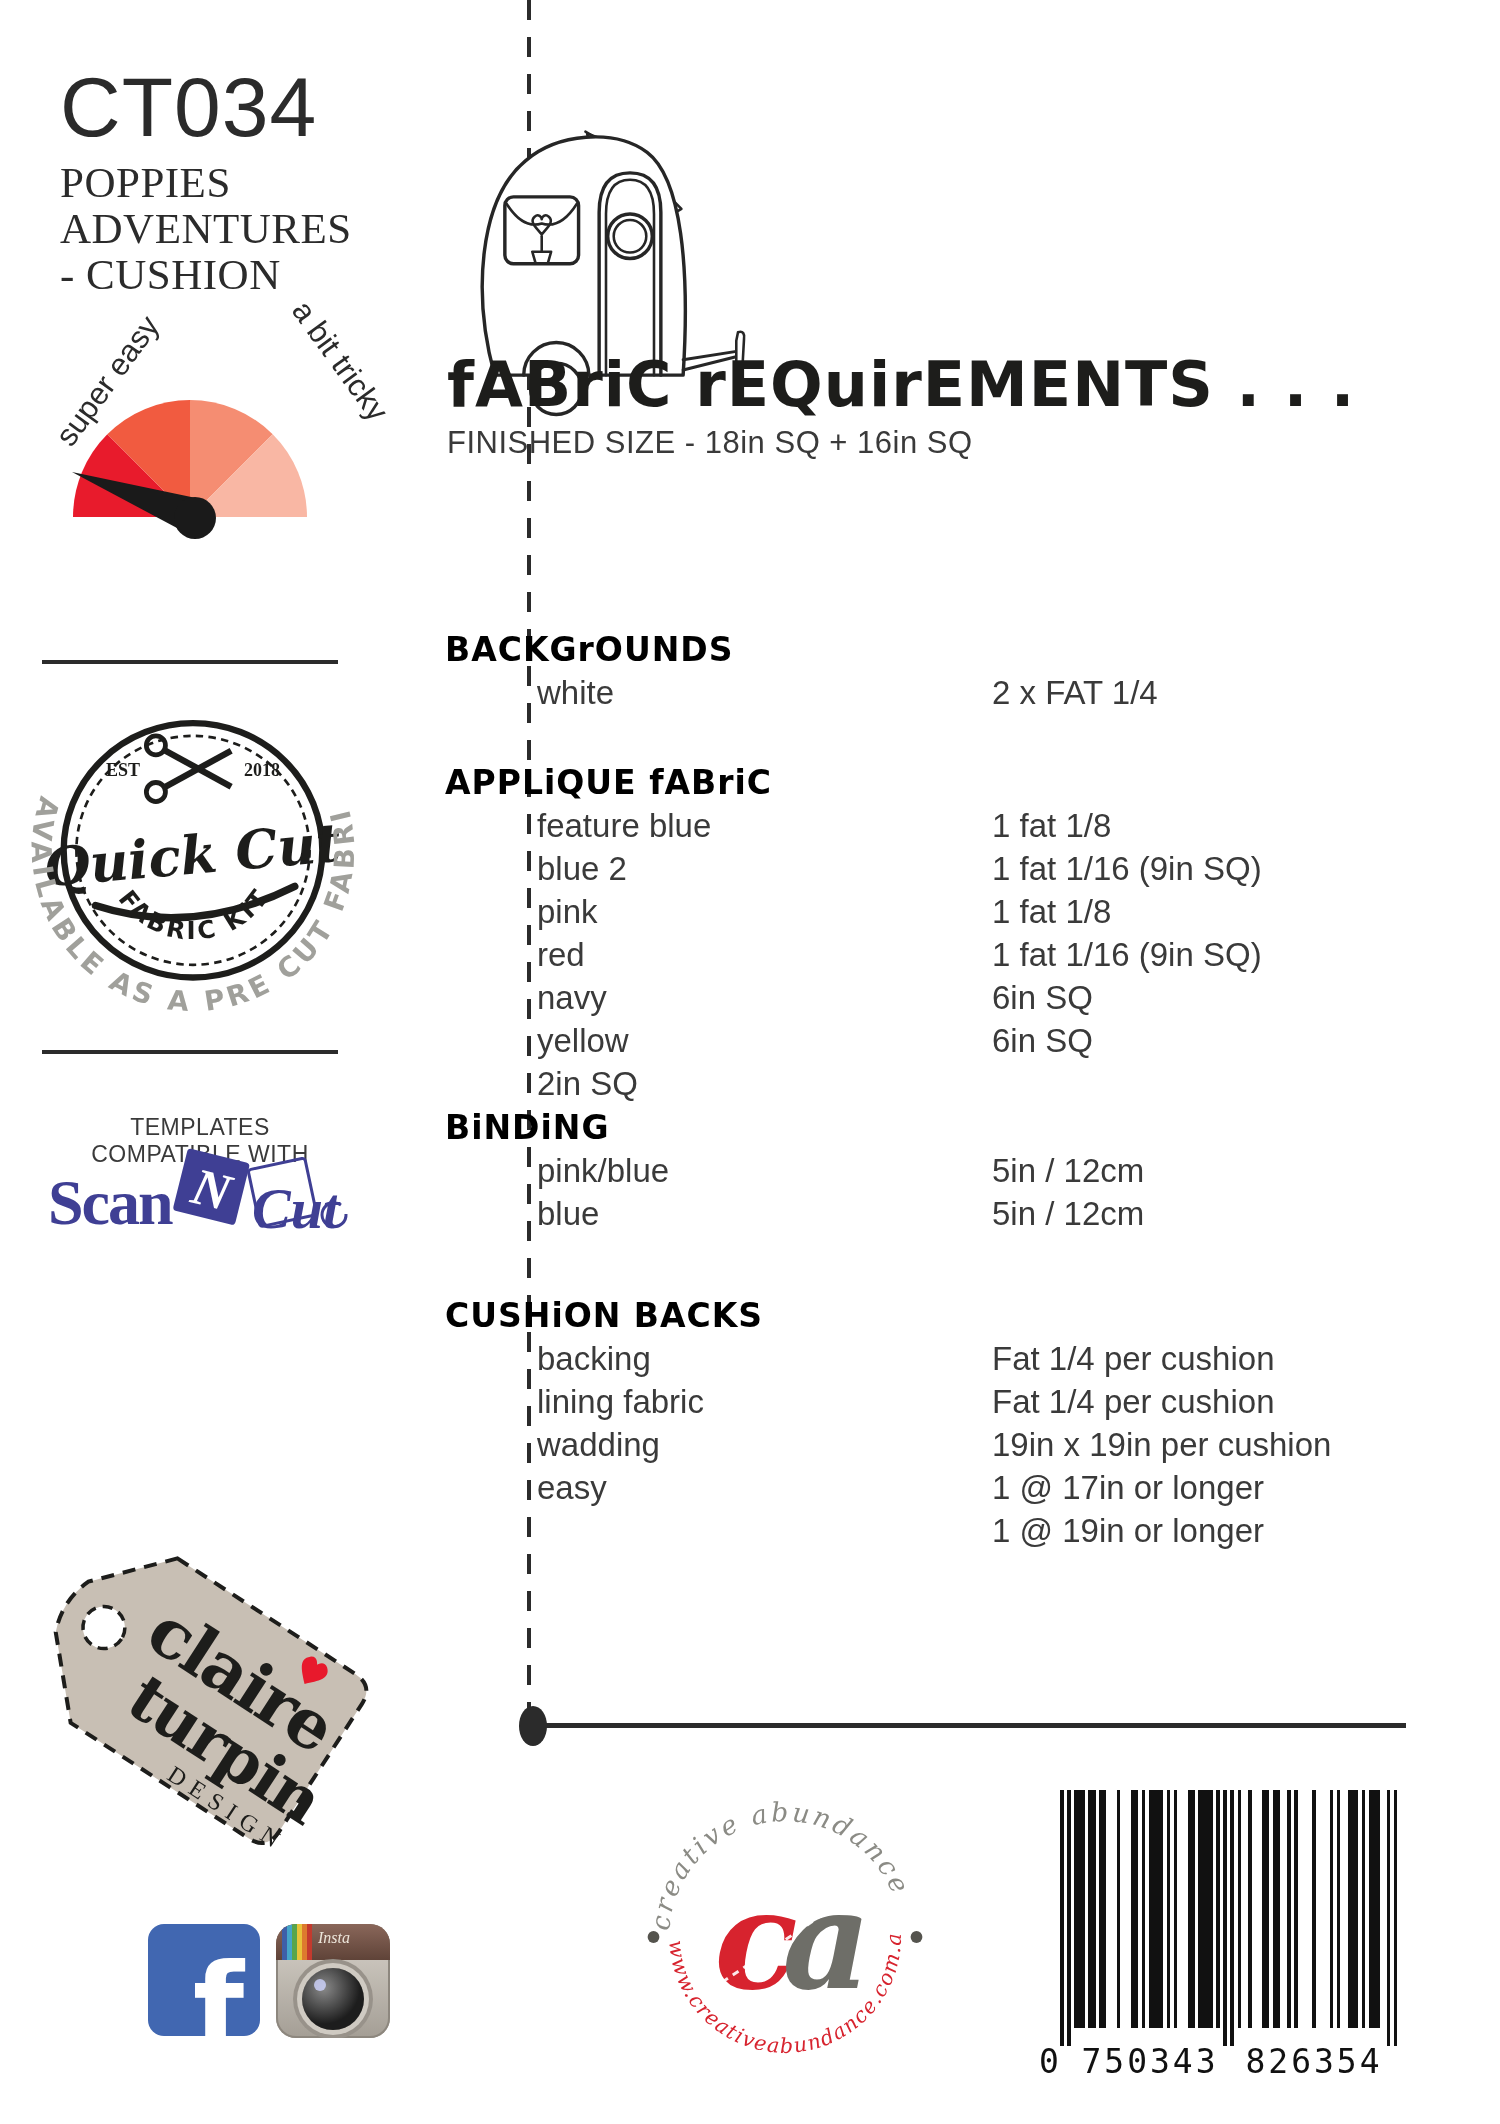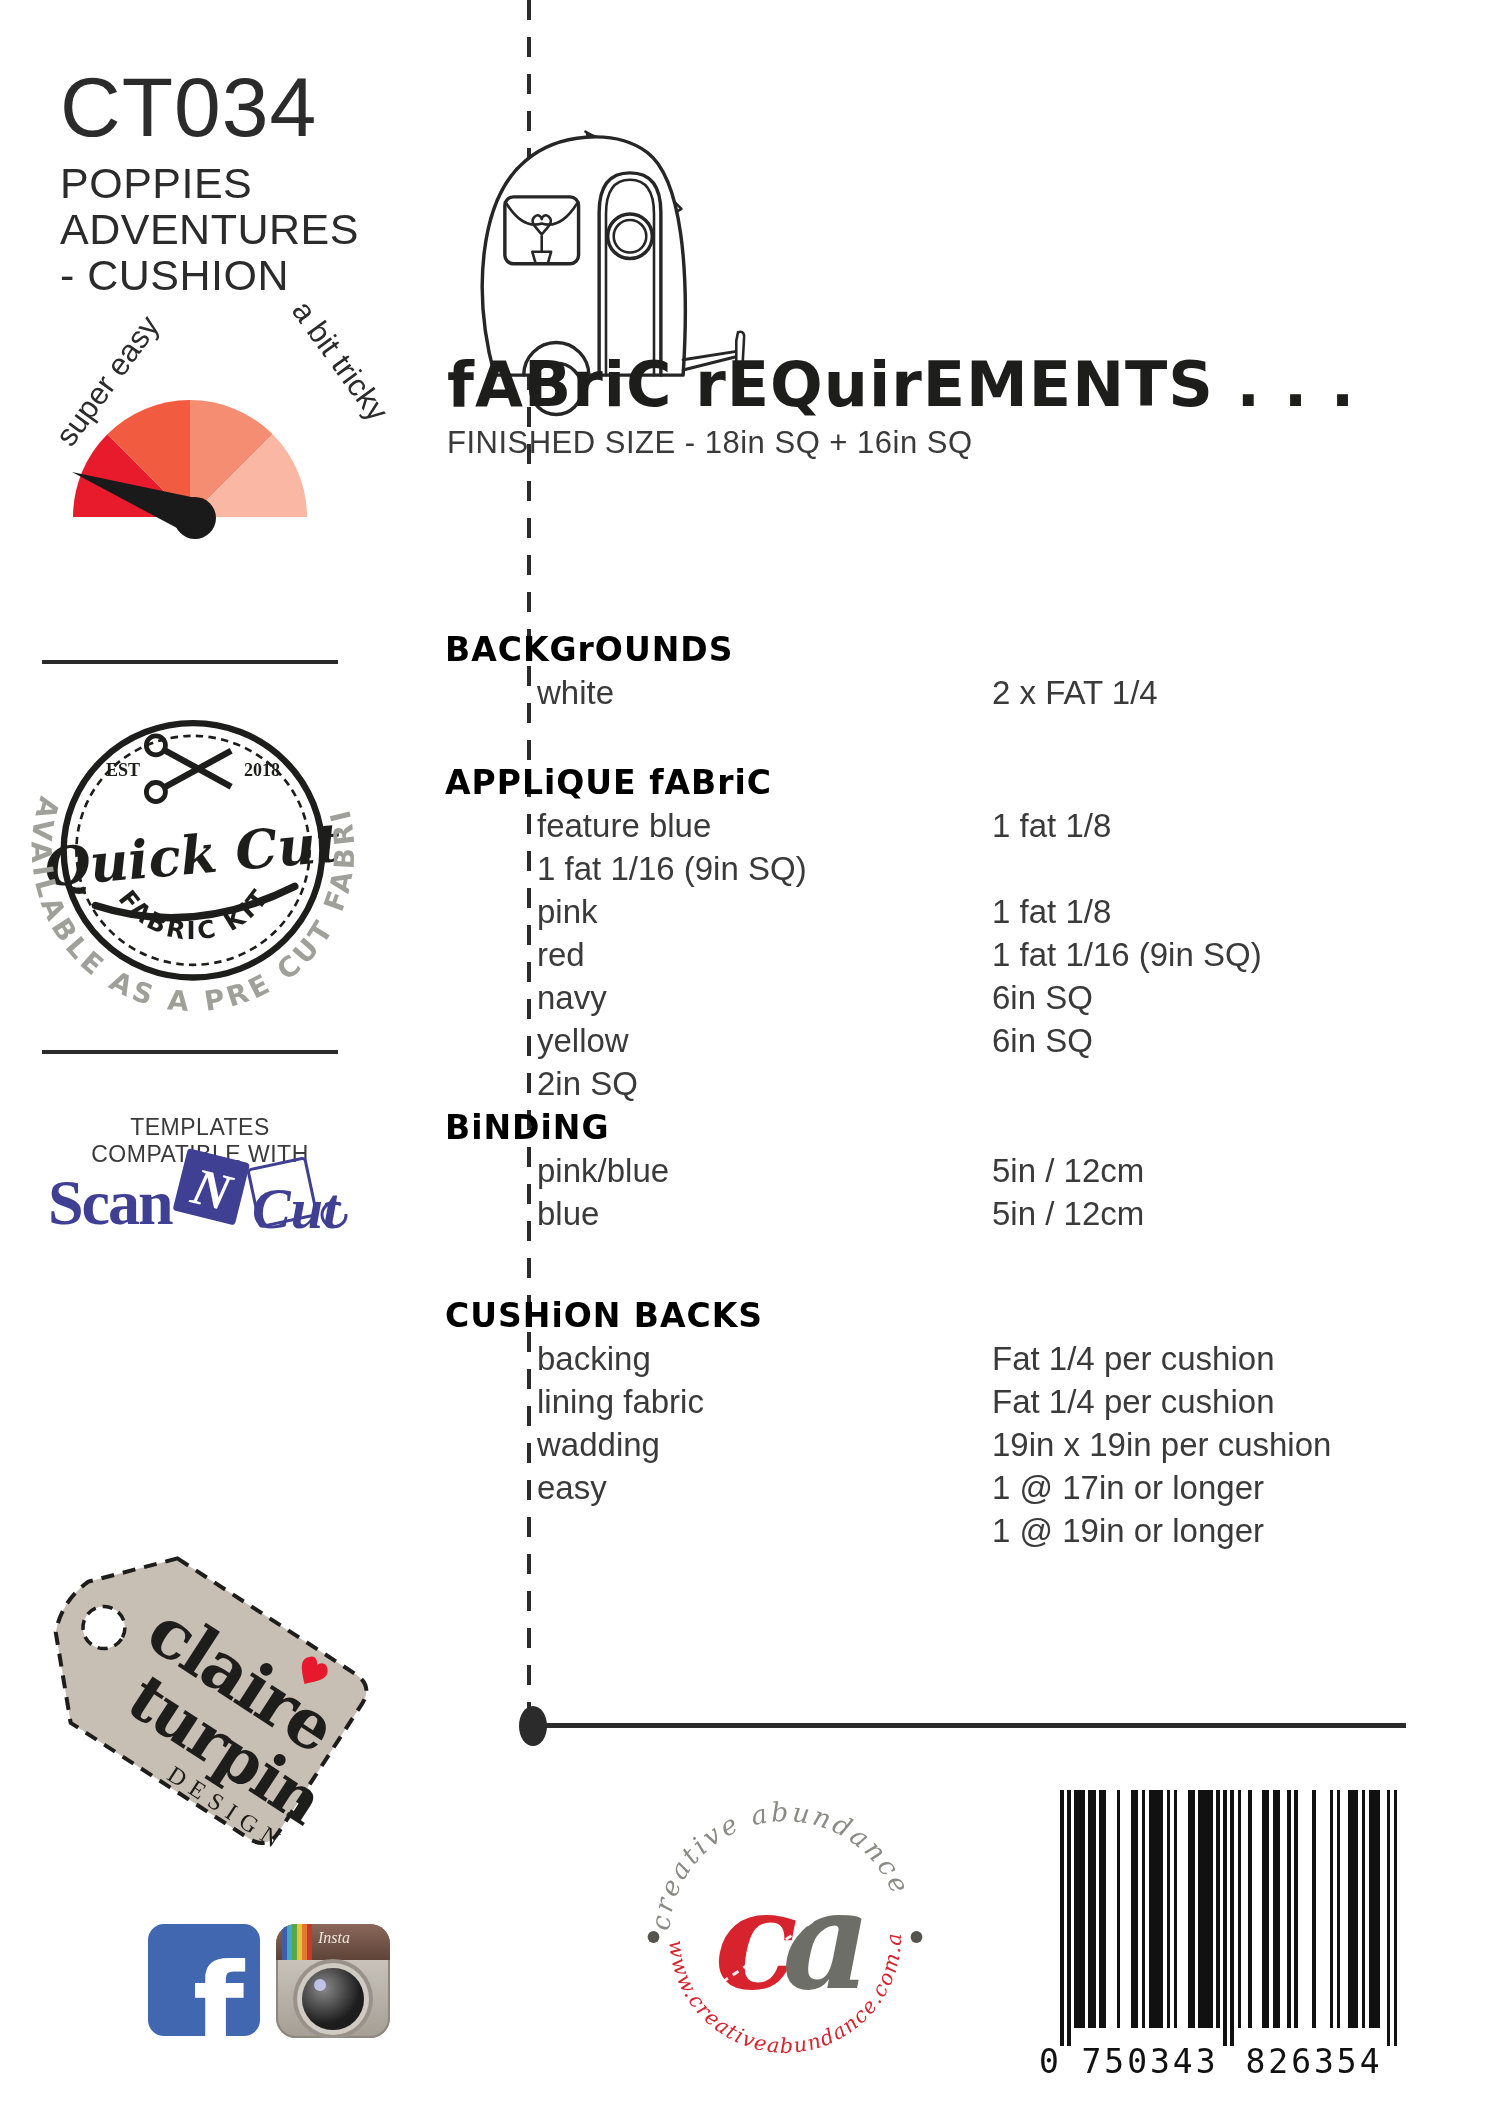--- a/index.html
+++ b/index.html
@@ -2,21 +2,21 @@
 <html><head>
 <meta charset="utf-8">
 <style>
   html,body{margin:0;padding:0;background:#ffffff;}
   body{width:1500px;height:2124px;position:relative;font-family:"Liberation Sans",sans-serif;color:#262626;overflow:hidden;}
   .abs{position:absolute;}
 
   
   #title-block{left:60px;top:64px;width:340px;}
   #product-code{font-size:84px;line-height:86px;letter-spacing:1px;color:#2b2b2b;}
-  .title-line{font-size:43px;line-height:46px;letter-spacing:0.5px;color:#2b2b2b;}
+  .title-line{font-size:43px;line-height:46px;letter-spacing:0.5px;color:#2b2b2b;font-family:Liberation Serif, serif;}
 
   #gauge{left:38px;top:285px;width:312px;height:292px;}
   .gauge-label{position:absolute;font-size:31px;color:#2b2b2b;white-space:nowrap;}
   #gauge-label-left{left:-6px;top:78px;transform:rotate(-54deg);}
   #gauge-label-right{left:232px;top:58px;transform:rotate(54deg);}
 
   .hr-left{left:42px;width:296px;height:4px;background:#2b2b2b;}
   #hr-left-1{top:660px;}
   #hr-left-2{top:1050px;}
 
@@ -199,20 +199,21 @@
     <span>white</span>
     <span>2 x FAT 1/4</span>
   </div>
 
   <div class="fhead gap1">APPLiQUE fABriC</div>
   <div class="frow">
     <span>feature blue</span>
     <span>1 fat 1/8</span>
   </div>
   <div class="frow">
+    <span>blue 2</span>
     <span>1 fat 1/16 (9in SQ)</span>
   </div>
   <div class="frow">
     <span>pink</span>
     <span>1 fat 1/8</span>
   </div>
   <div class="frow">
     <span>red</span>
     <span>1 fat 1/16 (9in SQ)</span>
   </div>

